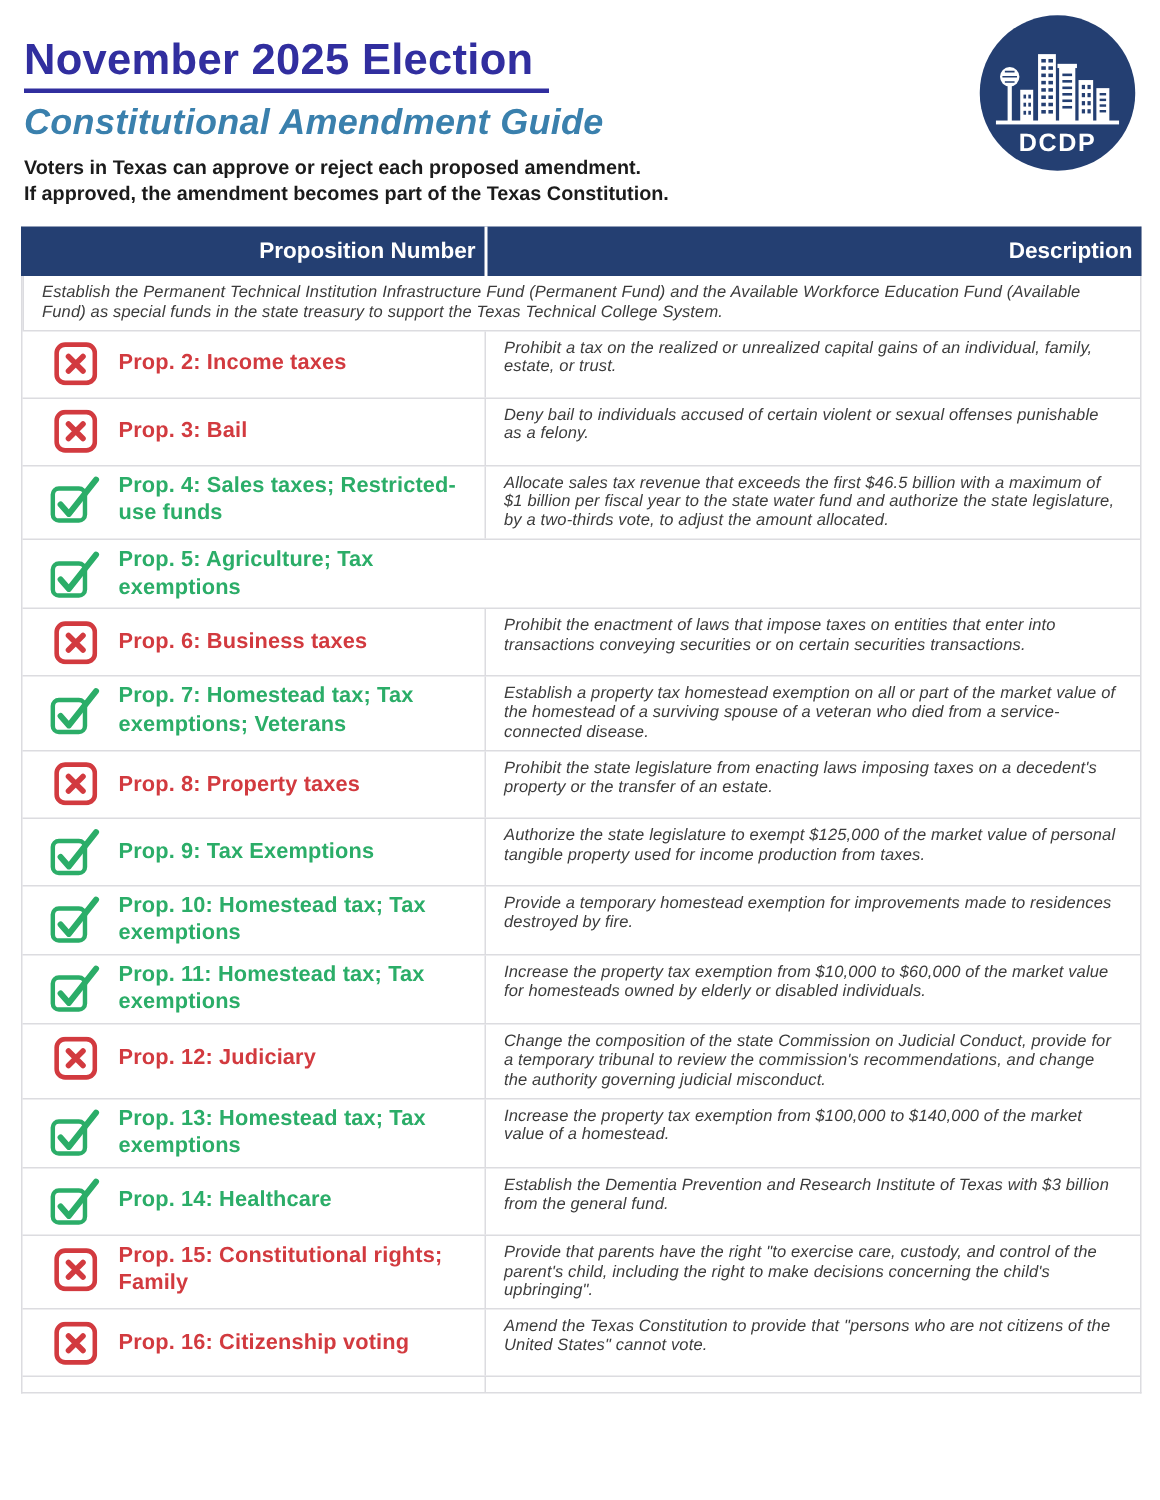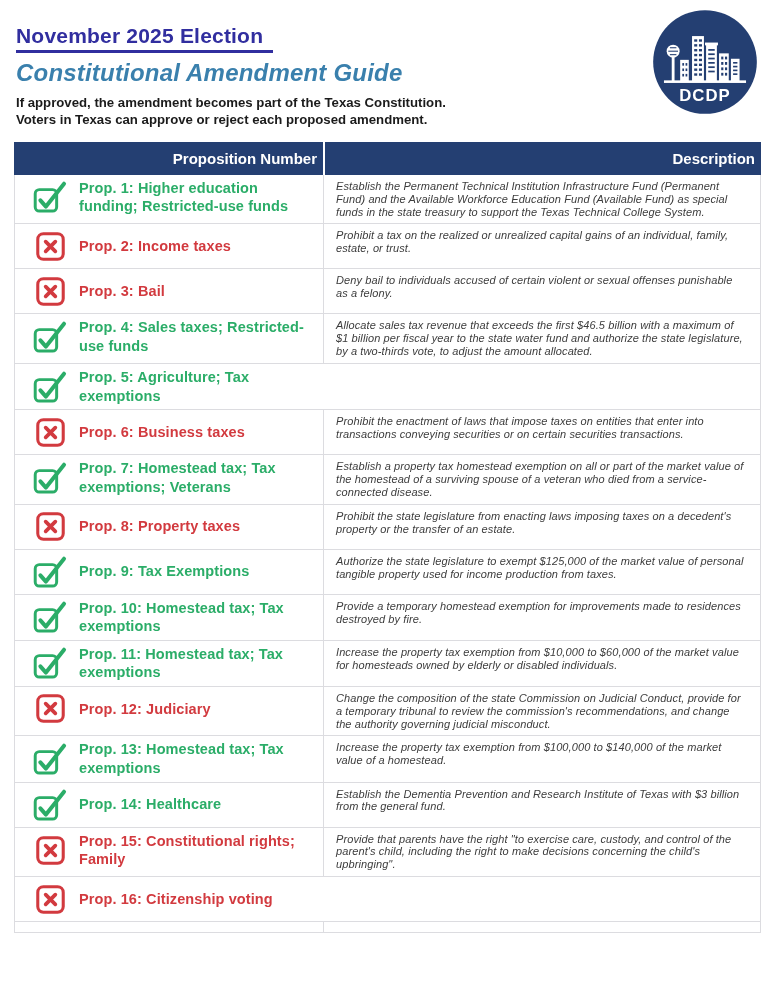--- a/index.html
+++ b/index.html
@@ -17,21 +17,21 @@
     width:773px;
     font-family:"Liberation Sans", sans-serif;
     -webkit-font-smoothing:antialiased;
   }
   .page{position:relative;padding:12px 12px 6px 14px;}
 
   
   .title1{
     display:inline-block;
     color:var(--indigo);
-    font-size:21px;
+    font-size:29px;
     font-weight:bold;
     letter-spacing:.2px;
     border-bottom:3px solid var(--indigo);
     padding:0 10px 2px 0;
     margin:12px 0 4px 2px;
   }
   .title2{
     color:var(--teal);
     font-size:24px;
     font-weight:bold;
@@ -104,22 +104,22 @@
   }
 </style>
 </head>
 <body>
 
 <div class="page">
 
   <div>
     <div class="title1">November 2025 Election</div>
     <div class="title2">Constitutional Amendment Guide</div>
+    <div class="subtitle">Voters in Texas can approve or reject each proposed amendment.</div>
     <div class="subtitle">If approved, the amendment becomes part of the Texas Constitution.</div>
-    <div class="subtitle">Voters in Texas can approve or reject each proposed amendment.</div>
 
     
     <div class="logo">
       <svg viewBox="0 0 100 100" width="108" height="108">
         <circle cx="50" cy="50" r="48" fill="#243f72"></circle>
         <circle cx="50" cy="50" r="44.5" fill="none" stroke="#ffffff" stroke-width="1.4" opacity="0.0"></circle>
 
         <rect x="12" y="67" width="76" height="2.4" fill="#ffffff"></rect>
 
         <rect x="19.2" y="44" width="2.6" height="24" fill="#ffffff"></rect>
@@ -179,31 +179,20 @@
     </div>
   </div>
 
   <div class="table">
     <div class="thead">
       <div class="th th-prop">Proposition Number</div>
       <div class="th th-desc">Description</div>
     </div>
     <div class="tbody">
   <div class="row approve">
-    <div class="prop-cell">
-      <div class="prop-inner">
-        <span class="icon-wrap">
-                <svg class="icon-check" viewBox="0 0 46 46" width="34" height="36" fill="none">
-                  <rect x="3" y="13" width="29" height="29" rx="5.5" stroke="currentColor" stroke-width="4"></rect>
-                  <path d="M10 27.5 L17.5 36 L42 5" stroke="currentColor" stroke-width="5.4" stroke-linecap="round" stroke-linejoin="round"></path>
-                </svg>
-              </span>
-        <span class="prop-label">Prop. 1: Higher education funding; Restricted-use funds</span>
-      </div>
-    </div>
     <div class="desc-cell">
       <span class="desc-text">Establish the Permanent Technical Institution Infrastructure Fund (Permanent Fund) and the Available Workforce Education Fund (Available Fund) as special funds in the state treasury to support the Texas Technical College System.</span>
     </div>
   </div>
 
   <div class="row reject">
     <div class="prop-cell">
       <div class="prop-inner">
         <span class="icon-wrap">
                 <svg class="icon-x" viewBox="0 0 36 36" width="29" height="29" fill="none">
@@ -442,20 +431,23 @@
       <div class="prop-inner">
         <span class="icon-wrap">
                 <svg class="icon-x" viewBox="0 0 36 36" width="29" height="29" fill="none">
                   <rect x="2.2" y="2.2" width="31.6" height="31.6" rx="7" stroke="currentColor" stroke-width="3.8"></rect>
                   <path d="M12 12 L24 24 M24 12 L12 24" stroke="currentColor" stroke-width="4.6" stroke-linecap="round"></path>
                 </svg>
               </span>
         <span class="prop-label">Prop. 16: Citizenship voting</span>
       </div>
     </div>
+    <div class="desc-cell">
+      <span class="desc-text">Amend the Texas Constitution to provide that "persons who are not citizens of the United States" cannot vote.</span>
+    </div>
   </div>
 
   <div class="row reject">
     <div class="prop-cell">
       
     </div>
     <div class="desc-cell">
       
     </div>
   </div>

